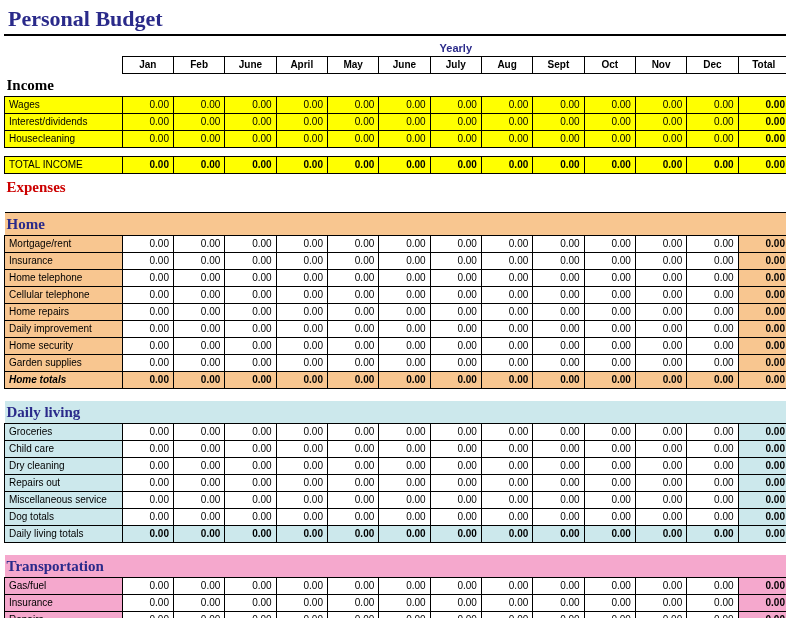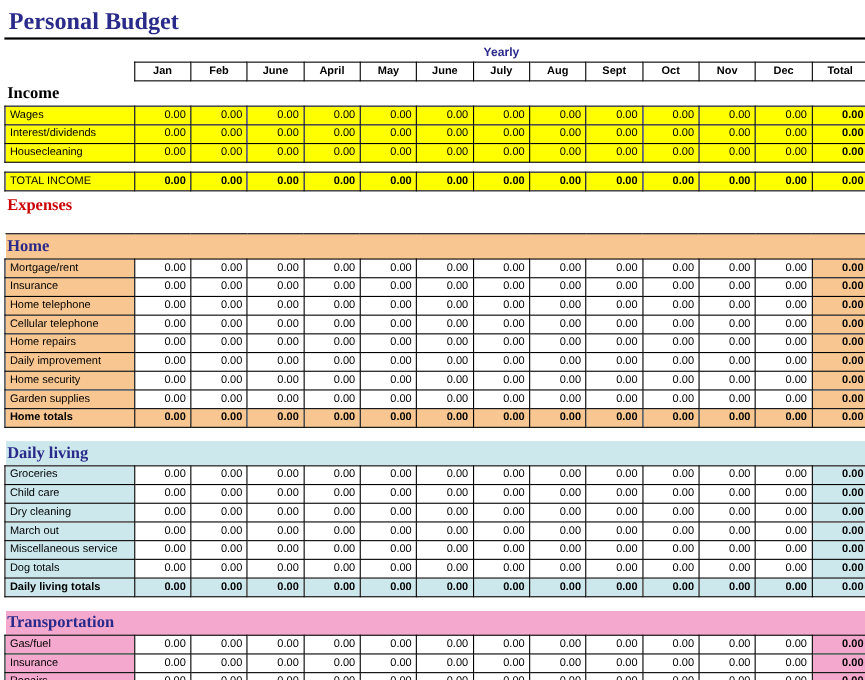--- a/index.html
+++ b/index.html
@@ -294,21 +294,21 @@
         <td class="month-col bg-white">0.00</td>
         <td class="month-col bg-white">0.00</td>
         <td class="month-col bg-white">0.00</td>
         <td class="month-col bg-white">0.00</td>
         <td class="month-col bg-white">0.00</td>
         <td class="month-col bg-white">0.00</td>
         <td class="month-col bg-white">0.00</td>
         <td class="total-col bg-orange" style="font-weight: bold;">0.00</td>
       </tr>
       <tr class="bold-row">
-        <td class="label-col bg-orange" style="font-weight: bold;">Home totals</td>
+        <td class="label-col bg-orange" style="font-weight: bold; font-style: italic;">Home totals</td>
         <td class="month-col bg-orange" style="font-weight: bold;">0.00</td>
         <td class="month-col bg-orange" style="font-weight: bold;">0.00</td>
         <td class="month-col bg-orange" style="font-weight: bold;">0.00</td>
         <td class="month-col bg-orange" style="font-weight: bold;">0.00</td>
         <td class="month-col bg-orange" style="font-weight: bold;">0.00</td>
         <td class="month-col bg-orange" style="font-weight: bold;">0.00</td>
         <td class="month-col bg-orange" style="font-weight: bold;">0.00</td>
         <td class="month-col bg-orange" style="font-weight: bold;">0.00</td>
         <td class="month-col bg-orange" style="font-weight: bold;">0.00</td>
         <td class="month-col bg-orange" style="font-weight: bold;">0.00</td>
@@ -364,21 +364,21 @@
         <td class="month-col bg-white">0.00</td>
         <td class="month-col bg-white">0.00</td>
         <td class="month-col bg-white">0.00</td>
         <td class="month-col bg-white">0.00</td>
         <td class="month-col bg-white">0.00</td>
         <td class="month-col bg-white">0.00</td>
         <td class="month-col bg-white">0.00</td>
         <td class="total-col bg-cyan" style="font-weight: bold;">0.00</td>
       </tr>
       <tr>
-        <td class="label-col bg-cyan">March out</td>
+        <td class="label-col bg-cyan">Repairs out</td>
         <td class="month-col bg-white">0.00</td>
         <td class="month-col bg-white">0.00</td>
         <td class="month-col bg-white">0.00</td>
         <td class="month-col bg-white">0.00</td>
         <td class="month-col bg-white">0.00</td>
         <td class="month-col bg-white">0.00</td>
         <td class="month-col bg-white">0.00</td>
         <td class="month-col bg-white">0.00</td>
         <td class="month-col bg-white">0.00</td>
         <td class="month-col bg-white">0.00</td>
@@ -412,21 +412,21 @@
         <td class="month-col bg-white">0.00</td>
         <td class="month-col bg-white">0.00</td>
         <td class="month-col bg-white">0.00</td>
         <td class="month-col bg-white">0.00</td>
         <td class="month-col bg-white">0.00</td>
         <td class="month-col bg-white">0.00</td>
         <td class="month-col bg-white">0.00</td>
         <td class="total-col bg-cyan" style="font-weight: bold;">0.00</td>
       </tr>
       <tr class="bold-row">
-        <td class="label-col bg-cyan" style="font-weight: bold;">Daily living totals</td>
+        <td class="label-col bg-cyan" style="font-weight: normal;">Daily living totals</td>
         <td class="month-col bg-cyan" style="font-weight: bold;">0.00</td>
         <td class="month-col bg-cyan" style="font-weight: bold;">0.00</td>
         <td class="month-col bg-cyan" style="font-weight: bold;">0.00</td>
         <td class="month-col bg-cyan" style="font-weight: bold;">0.00</td>
         <td class="month-col bg-cyan" style="font-weight: bold;">0.00</td>
         <td class="month-col bg-cyan" style="font-weight: bold;">0.00</td>
         <td class="month-col bg-cyan" style="font-weight: bold;">0.00</td>
         <td class="month-col bg-cyan" style="font-weight: bold;">0.00</td>
         <td class="month-col bg-cyan" style="font-weight: bold;">0.00</td>
         <td class="month-col bg-cyan" style="font-weight: bold;">0.00</td>

